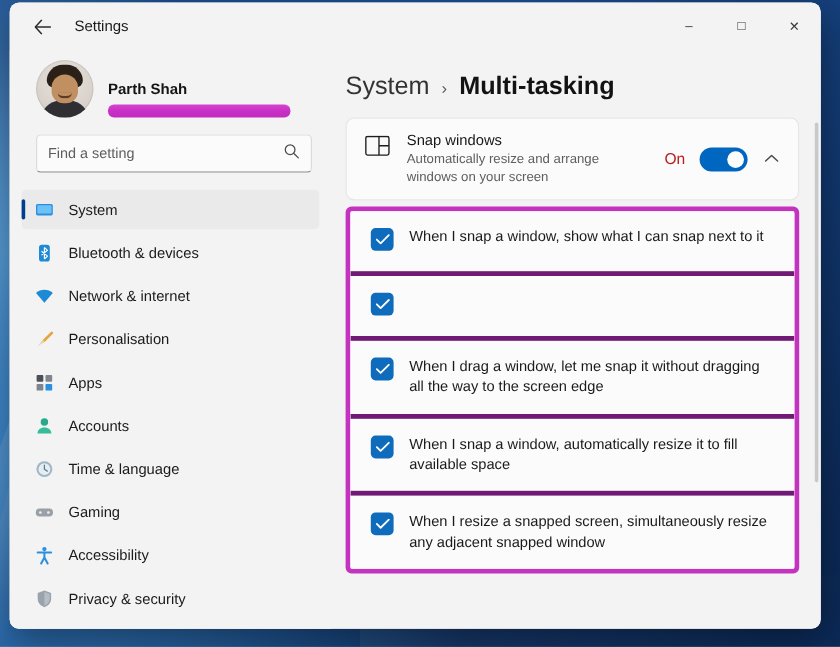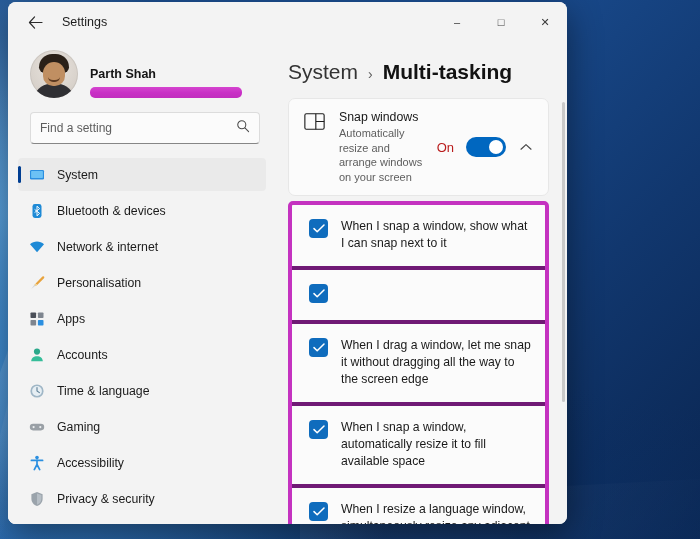--- a/index.html
+++ b/index.html
@@ -16,21 +16,21 @@
     position: relative;
   }
   
   .wall-streak { position: absolute; background: linear-gradient(120deg, rgba(255,255,255,.16), rgba(255,255,255,0)); }
   .ws1 { left: -10px; top: 250px; width: 60px; height: 300px; transform: skewX(-20deg); }
   .ws2 { left: 0px;  top: 330px; width: 34px; height: 210px; transform: skewX(-14deg); opacity: .55; }
   .ws3 { left: 300px; bottom: -20px; width: 420px; height: 70px; transform: skewY(-3deg); opacity: .35; }
 
   
   .window {
-    position: absolute; left: 8px; top: 2px; width: 559px; height: 522px;
+    position: absolute; left: 8px; top: 2px; width: 676px; height: 522px;
     background: #f3f3f3; border-radius: 8px;
     box-shadow: 0 10px 34px rgba(0,0,0,.45);
     overflow: hidden; display: flex; flex-direction: column;
   }
   .titlebar {
     height: 40px; flex: 0 0 40px; display: flex; align-items: center;
     background: #f3f3f3; padding-left: 12px;
   }
   .back-btn {
     width: 30px; height: 28px; display: flex; align-items: center; justify-content: center;
@@ -382,21 +382,21 @@
             </span>
             <span class="opt-label">When I snap a window, automatically resize it to fill available space</span>
           </div>
 
           <div class="opt-row">
             <span class="cbox">
               <svg width="12" height="9" viewBox="0 0 12 9" fill="none">
                   <path d="M1 4.6 4.2 7.8 11 1" stroke="#fff" stroke-width="1.5" stroke-linecap="round" stroke-linejoin="round"></path>
                 </svg>
             </span>
-            <span class="opt-label">When I resize a language window, simultaneously resize any adjacent snapped window</span>
+            <span class="opt-label">When I resize a snapped screen, simultaneously resize any adjacent snapped window</span>
           </div>
 
         </div>
       </div>
 
       <div class="scrollbar"></div>
     </div>
 
   </div>
 </div>

